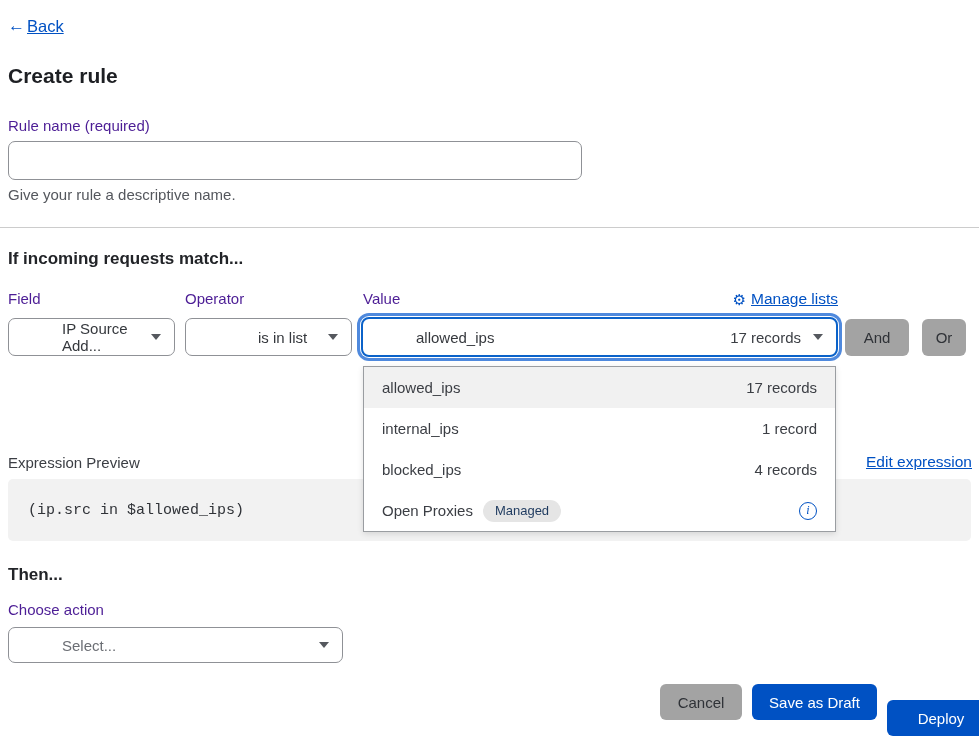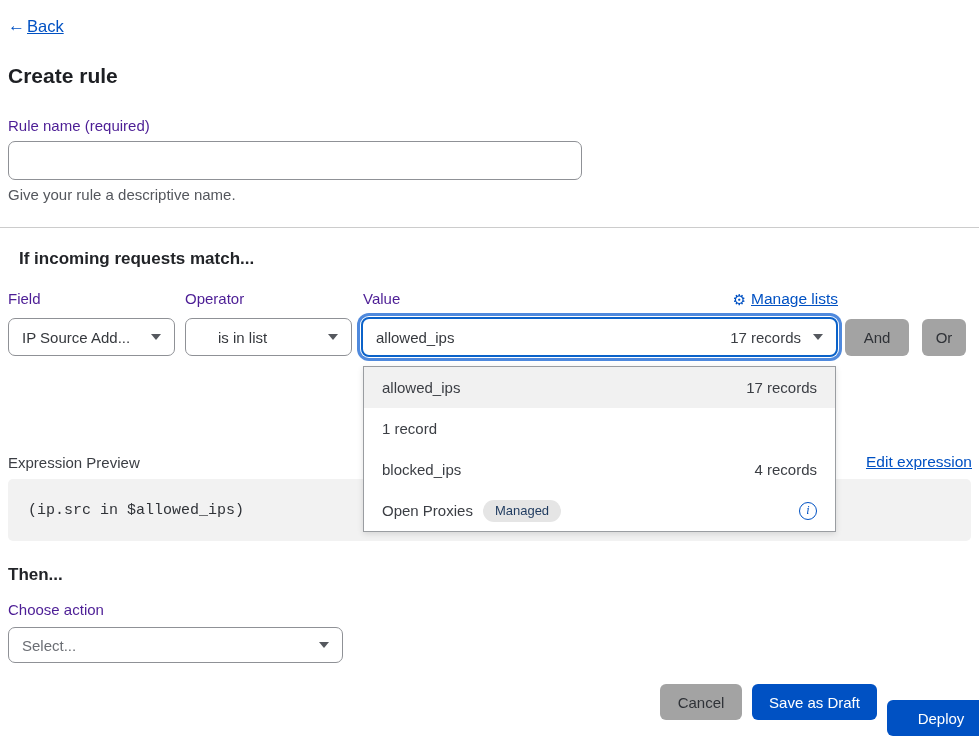--- a/index.html
+++ b/index.html
@@ -22,31 +22,31 @@
   .form-label { font-size:15px; color:#4c1d95; }
   .rule-label { position:absolute; top:117px; left:8px; }
   .rule-input { position:absolute; top:141px; left:8px; width:574px; height:39px;
                 border:1px solid #8f9196; border-radius:7px; font-size:15px; padding:0 12px;
                 font-family:"Liberation Sans",sans-serif; background:#fff; }
   .rule-helper { position:absolute; top:186px; left:8px; font-size:15px; color:#54575d; }
 
   .divider { position:absolute; top:227px; left:0; width:979px; height:1px; background:#cccccc; }
 
   .section-title { font-size:17px; font-weight:bold; color:#222428; }
-  .match-title { position:absolute; top:249px; left:8px;margin-left:11px; }
+  .match-title { position:absolute; top:249px; left:8px; }
 
   .lbl-field { position:absolute; top:290px; left:8px; }
   .lbl-operator { position:absolute; top:290px; left:185px; }
   .lbl-value { position:absolute; top:290px; left:363px; }
   .manage-lists { position:absolute; top:290px; right:141px; display:flex; align-items:center; gap:5px; }
   .gear { font-size:15px; text-decoration:none; line-height:1; }
 
   .select { display:flex; align-items:center; background:#fff; border:1px solid #8f9196;
             border-radius:7px; height:38px; padding:0 13px; font-size:15px; color:#35383d; cursor:pointer; }
-  .select .grow { flex:1; }
+  .select .grow { flex:1;margin-left:40px; }
   .caret { width:0; height:0; border-left:5px solid transparent; border-right:5px solid transparent;
            border-top:6px solid #55585e; margin-left:12px; flex-shrink:0; }
 
   .field-select { position:absolute; top:318px; left:8px; width:167px; }
   .operator-select { position:absolute; top:318px; left:185px; width:167px;padding-left:32px; }
   .value-select { position:absolute; top:317px; left:361px; width:477px; height:40px;
                   border:2px solid #0b62c9; border-radius:8px;
                   box-shadow:0 0 0 1px #ffffff, 0 0 0 4px #4f89dd; }
   .value-select .records { color:#3b3e44; margin-left:12px; }
 
@@ -132,20 +132,21 @@
 
   <button class="btn btn-gray and-btn">And</button>
   <button class="btn btn-gray or-btn">Or</button>
 
   <div class="dropdown">
     <div class="dd-row hl">
       <span class="grow">allowed_ips</span>
       <span>17 records</span>
     </div>
     <div class="dd-row">
+      <span class="grow">internal_ips</span>
       <span>1 record</span>
     </div>
     <div class="dd-row">
       <span class="grow">blocked_ips</span>
       <span>4 records</span>
     </div>
     <div class="dd-row">
       <span class="grow">
         <span>Open Proxies</span>
         <span class="managed-pill">Managed</span>

